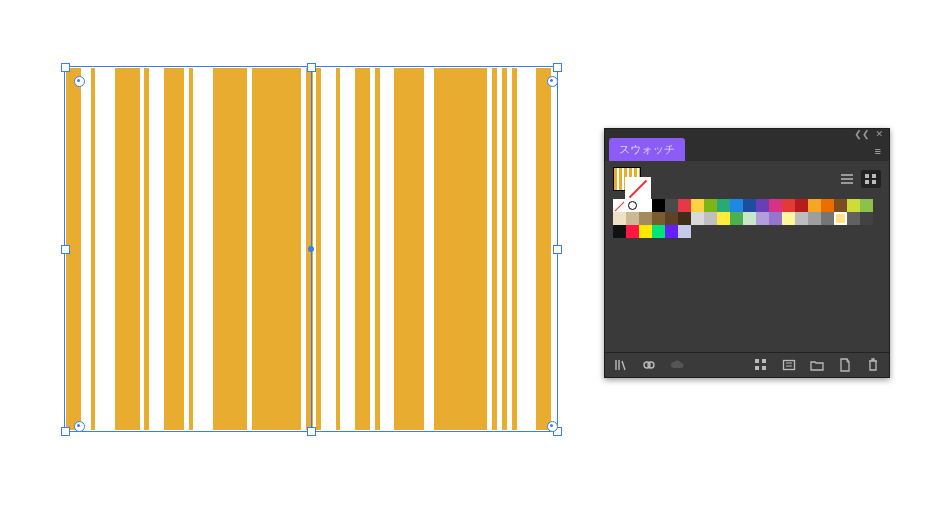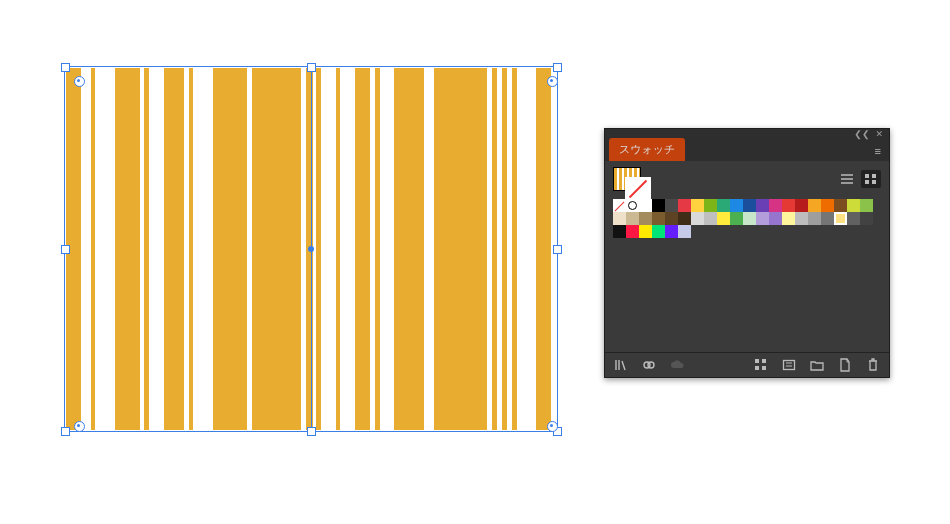--- a/index.html
+++ b/index.html
@@ -11,21 +11,21 @@
   .bbox .mid-v{position:absolute;top:0;bottom:0;left:50%;border-left:1px solid #3a7ee8}
   .handle{position:absolute;width:7px;height:7px;background:#fff;border:1px solid #3a7ee8;margin:-4px}
   .anchor{position:absolute;width:9px;height:9px;border:1px solid #3a7ee8;border-radius:50%;background:#fff;margin:-5px}
   .anchor .dot{position:absolute;left:2px;top:2px;width:3px;height:3px;border-radius:50%;background:#3a7ee8}
   .center-dot{position:absolute;width:6px;height:6px;border-radius:50%;background:#3a7ee8;margin:-3px}
   
   .panel{position:absolute;left:604px;top:128px;width:284px;background:#3a3a3a;border:1px solid #1e1e1e;box-shadow:0 2px 6px rgba(0,0,0,.4)}
   .panel-top{height:10px;display:flex;justify-content:flex-end;align-items:center;gap:6px;padding:0 6px;background:#2e2e2e}
   .panel-top span{color:#999;font-size:9px;line-height:1}
   .tabbar{height:22px;background:#2e2e2e;display:flex;align-items:flex-end;padding-left:4px}
-  .tab{padding:4px 10px;background:#c2410c;border-top-left-radius:3px;border-top-right-radius:3px;color:#ddd;font-size:11px}
+  .tab{padding:4px 10px;background:#8b5cf6;border-top-left-radius:3px;border-top-right-radius:3px;color:#ddd;font-size:11px}
   .tab-menu{margin-left:auto;padding:4px 8px;color:#bbb;cursor:pointer}
   .fillrow{display:flex;align-items:center;padding:6px 8px;gap:6px}
   .fill-swatch{width:26px;height:22px;background:repeating-linear-gradient(90deg,#e8ad30 0 3px,#fff 3px 5px);border:1px solid #000;position:relative}
   .stroke-swatch{position:absolute;width:24px;height:20px;border:1px solid #fff;right:-10px;bottom:-8px;background:#fff}
   .stroke-swatch::after{content:"";position:absolute;left:0;right:0;top:50%;border-top:2px solid #e33;transform:rotate(-45deg)}
   .viewbtns{margin-left:auto;display:flex;gap:4px}
   .viewbtn{width:20px;height:18px;display:flex;align-items:center;justify-content:center;border-radius:2px;cursor:pointer}
   .viewbtn.active{background:#222}
   .viewbtn svg{display:block}
   .swatches{padding:2px 8px 4px 8px}

